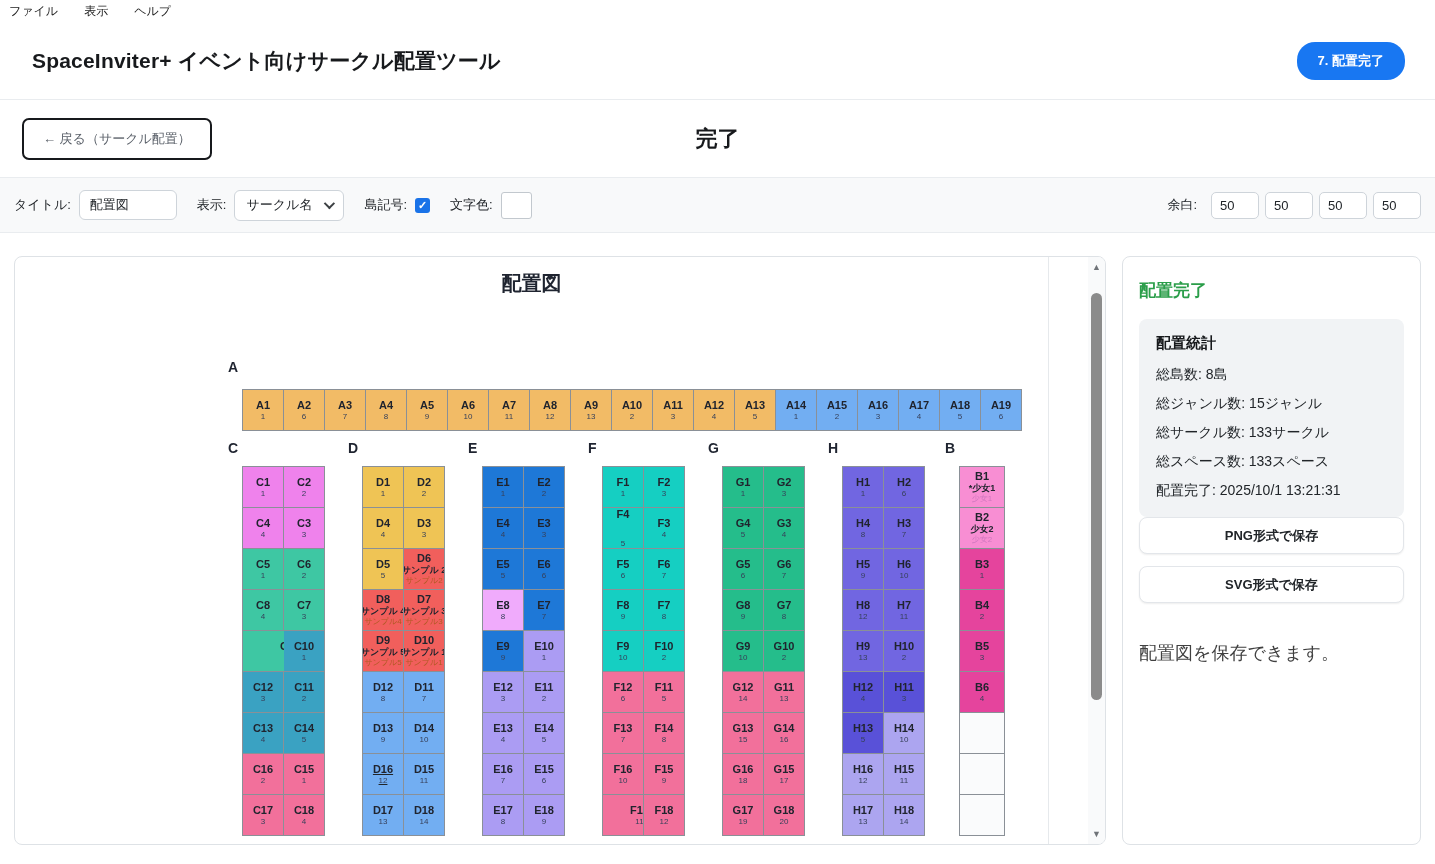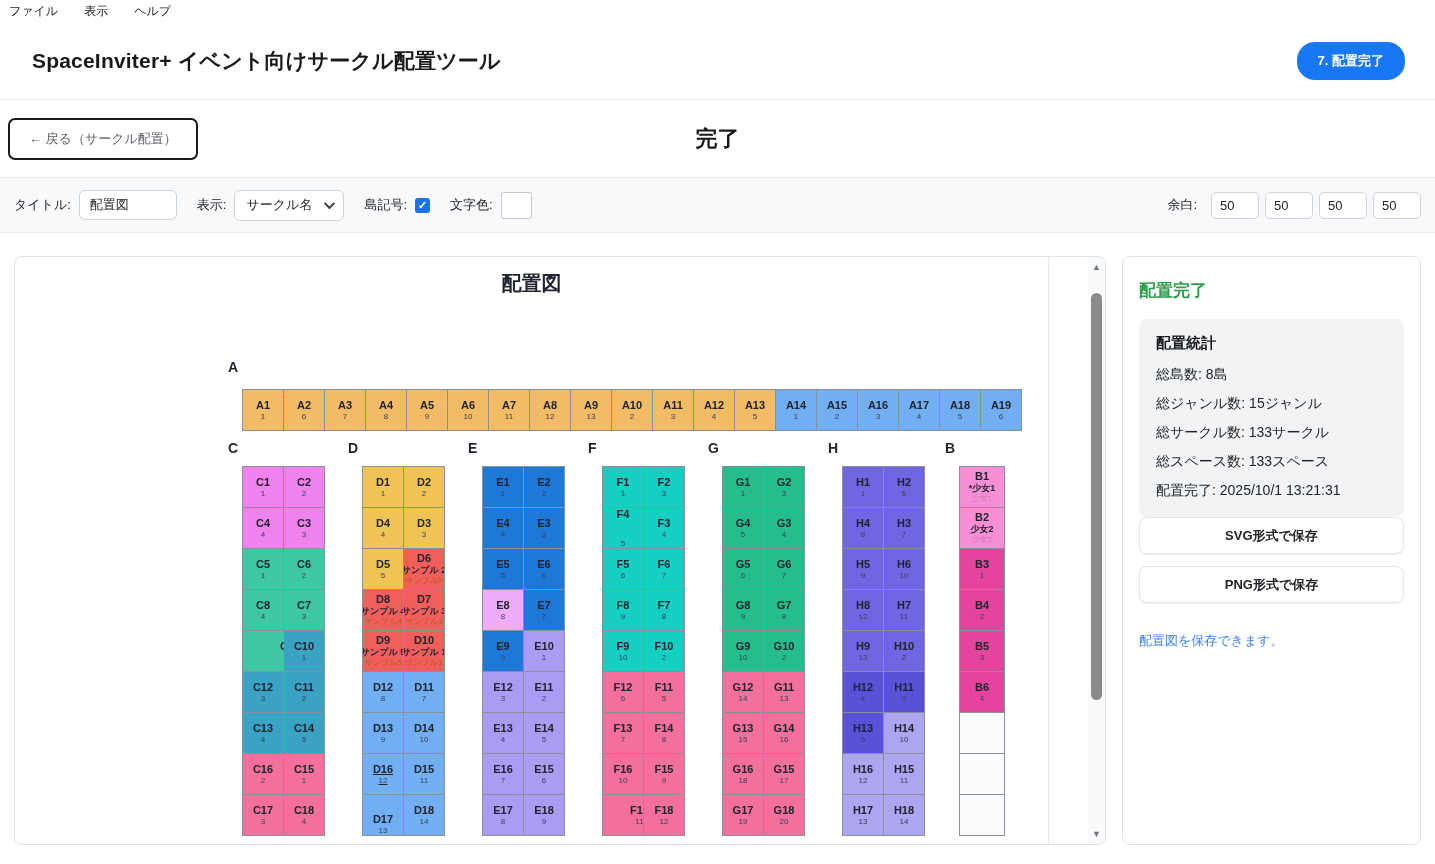--- a/index.html
+++ b/index.html
@@ -12,21 +12,21 @@
   .menubar span { cursor:default; }
 
   
   .app-header { height:78px; display:flex; align-items:center; justify-content:space-between;
     padding:0 30px 0 32px; border-bottom:1px solid #e9ecef; }
   .app-title { font-size:21px; font-weight:bold; color:#17191c; letter-spacing:.2px; }
   .step-btn { background:#1877f2; color:#fff; border:none; border-radius:18px;
     padding:10px 21px; font-size:13px; font-weight:bold; font-family:inherit; cursor:pointer; }
 
   
-  .nav-row { height:77px; position:relative; display:flex; align-items:center; padding:0 8px;
+  .nav-row { height:77px; position:relative; display:flex; align-items:center; padding:0 22px;
     background:#fff; }
   .back-btn { background:#fff; border:2px solid #17191c; border-radius:7px; padding:10px 19px;
     font-size:13px; color:#5a6069; font-family:inherit; cursor:pointer; }
   .page-title { position:absolute; left:50%; transform:translateX(-50%); font-size:22px;
     font-weight:bold; color:#17191c; }
 
   
   .toolbar { height:56px; background:#f8f9fa; border-top:1px solid #e9ecef;
     border-bottom:1px solid #e9ecef; display:flex; align-items:center; padding:0 14px;
     font-size:13px; }
@@ -80,21 +80,21 @@
     border:1px solid #dee2e6; border-radius:8px; background:#fff; padding:16px 16px; }
   .panel-heading { font-size:17px; font-weight:bold; color:#2b9e4a; margin:6px 0 17px; }
   .stats-box { background:#f1f3f5; border-radius:8px; padding:15px 17px; }
   .stats-title { font-size:15px; font-weight:bold; margin-bottom:13px; color:#17191c; }
   .stats-row { font-size:14px; color:#212529; margin-bottom:11px; }
   .stats-row:last-child { margin-bottom:2px; }
   .ops-title { font-size:15px; font-weight:bold; margin:21px 0 11px; color:#17191c; }
   .op-btn { display:block; width:100%; height:37px; background:#fff; border:1px solid #e3e6ea;
     border-radius:8px; box-shadow:0 1px 2px rgba(0,0,0,.07); font-size:13px; font-weight:bold;
     color:#212529; font-family:inherit; cursor:pointer; margin-bottom:12px; }
-  .panel-note { font-size:13px; color:#3b82f6; margin-top:29px; }
+  .panel-note { font-size:18px; color:#404040; margin-top:38px; }
 </style>
 </head>
 <body>
 
 <div class="menubar">
   <span>ファイル</span>
   <span>表示</span>
   <span>ヘルプ</span>
 </div>
 
@@ -367,21 +367,21 @@
               <div class="csub">10</div>
             </div>
             <div class="cell" style="background: rgb(114, 174, 242); text-decoration: underline;">
               <div class="cid">D16</div>
               <div class="csub">12</div>
             </div>
             <div class="cell" style="background: rgb(114, 174, 242);">
               <div class="cid">D15</div>
               <div class="csub">11</div>
             </div>
-            <div class="cell" style="background: rgb(114, 174, 242); justify-content: flex-end;">
+            <div class="cell" style="background: rgb(114, 174, 242);">
               <div class="cid">D17</div>
               <div class="csub">13</div>
             </div>
             <div class="cell" style="background: rgb(114, 174, 242);">
               <div class="cid">D18</div>
               <div class="csub">14</div>
             </div>
           </div>
         </div>
         <div class="island" style="left: 467px; top: 209px;">
@@ -737,18 +737,18 @@
   <div class="side-panel">
     <div class="panel-heading">配置完了</div>
     <div class="stats-box">
       <div class="stats-title">配置統計</div>
       <div class="stats-row">総島数: 8島</div>
       <div class="stats-row">総ジャンル数: 15ジャンル</div>
       <div class="stats-row">総サークル数: 133サークル</div>
       <div class="stats-row">総スペース数: 133スペース</div>
       <div class="stats-row">配置完了: 2025/10/1 13:21:31</div>
     </div>
+    <button class="op-btn">PNG形式で保存</button>
     <button class="op-btn">SVG形式で保存</button>
-    <button class="op-btn">PNG形式で保存</button>
     <div class="panel-note">配置図を保存できます。</div>
   </div>
 
 </div>
 
 </body></html>

